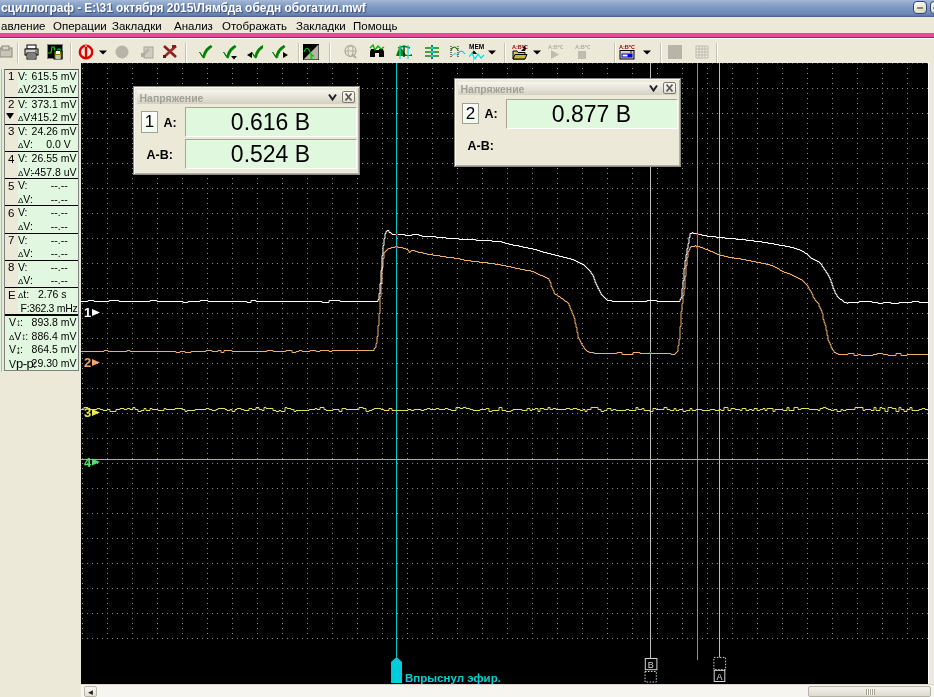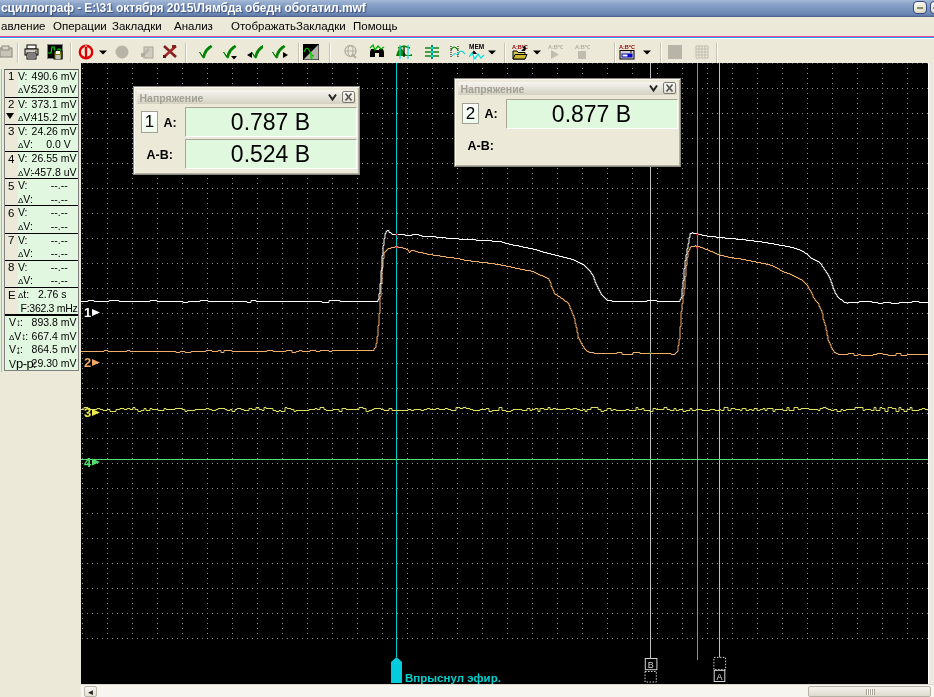--- a/index.html
+++ b/index.html
@@ -1,21 +1,21 @@
 <!DOCTYPE html>
 <html><head><meta charset="utf-8"><style>
 *{margin:0;padding:0;box-sizing:border-box}
 html,body{width:934px;height:697px;overflow:hidden;font-family:"Liberation Sans",sans-serif}
-#root{position:relative;width:934px;height:697px;background:#0ea5e9}
+#root{position:relative;width:934px;height:697px;background:#0369a1}
 #title{position:absolute;left:0;top:0;width:934px;height:17px;
 background:linear-gradient(180deg,#a6b9d7 0%,#8aa3c8 25%,#7793bd 55%,#6d89b6 80%,#5d77a4 93%,#47597e 100%);}
 #title .tt{position:absolute;left:1px;top:1px;font-size:12px;font-weight:bold;color:#fff;white-space:nowrap;letter-spacing:-0.05px;text-shadow:1px 1px 1px #3d4e77}
 .wbtn{position:absolute;top:0.5px;width:13.5px;height:13.5px;background:linear-gradient(160deg,#fdfdfa,#e8e5d5 60%,#d8d4be);border:1.5px solid #33477a;border-radius:4px}
 .wbtn .g{position:absolute;left:2.5px;top:5px;width:6px;height:2.5px;background:#8a8a66}
-#menu{position:absolute;left:0;top:17px;width:934px;height:20px;background:#ece9d8;border-bottom:1px solid #ec4899}
+#menu{position:absolute;left:0;top:17px;width:934px;height:20px;background:#ece9d8;border-bottom:4px solid #ec4899}
 #menu span{position:absolute;top:3px;font-size:11.5px;color:#000}
 #toolbar{position:absolute;left:0;top:38px;width:934px;height:25px;background:#ece9d8;border-top:1px solid #fff}
 .ti{position:absolute;top:5px}
 .tsep{position:absolute;top:4px;width:2px;height:20px;border-left:1px solid #c6c3b6;border-right:1px solid #fdfcf8}
 #lpanel{position:absolute;left:0;top:63px;width:81px;height:634px;background:#ece9d8}
 #boxes{position:absolute;left:4px;top:5.5px;width:75px;border:1px solid #808080;border-top:1.5px solid #555}
 .pbox{position:relative;background:#e2f7e0;border-top:1.5px solid #000;overflow:hidden}
 .pbox:first-child{border-top:none}
 .pnum{position:absolute;left:0;top:0;width:13px;height:100%;background:#ece9d8;font-size:11.5px;color:#000;padding-left:3px;padding-top:0.5px}
 .plines{position:absolute;left:13px;top:0;right:0}
@@ -52,21 +52,21 @@
       </div>
 <div class="wbtn" style="left:929.5px">
         <div class="g" style="width:4px"></div>
       </div>
 </div>
 <div id="menu">
 <span style="left:1px">авление</span>
       <span style="left:53px">Операции</span>
 <span style="left:112px">Закладки</span>
       <span style="left:174px">Анализ</span>
-<span style="left:231px">Отображать</span>
+<span style="left:222px">Отображать</span>
       <span style="left:296px">Закладки</span>
 <span style="left:353px">Помощь</span>
     </div>
 <div id="toolbar">
       <div class="tsep" style="left:17px"></div>
       <div class="tsep" style="left:70px"></div>
       <div class="tsep" style="left:185px"></div>
       <div class="tsep" style="left:298px"></div>
       <div class="tsep" style="left:329px"></div>
       <div class="tsep" style="left:473px"></div>
@@ -226,22 +226,22 @@
         <line x1="14" y1="2" x2="14" y2="14" stroke="#c0bcb0"></line>
         <line x1="2" y1="14" x2="14" y2="14" stroke="#c0bcb0"></line>
       </svg>
     </div>
 <div id="lpanel">
       <div style="position:absolute;left:0;top:5.5px;width:2px;height:303px;background:#dff3dc;border-right:1px solid #b8b5a8"></div>
       <div id="boxes">
         <div class="pbox" style="height:27.2px">
           <div class="pnum">1</div>
           <div class="plines">
-            <div class="pl"><span>V:</span><span class="pv">490.6 mV</span></div>
-            <div class="pl"><span><span class="dlt">Δ</span>V:</span><span class="pv">523.9 mV</span></div>
+            <div class="pl"><span>V:</span><span class="pv">615.5 mV</span></div>
+            <div class="pl"><span><span class="dlt">Δ</span>V:</span><span class="pv">231.5 mV</span></div>
           </div>
         </div>
         <div class="pbox" style="height:27.2px">
           <div class="mk"></div>
           <div class="pnum">2</div>
           <div class="plines">
             <div class="pl"><span>V:</span><span class="pv">373.1 mV</span></div>
             <div class="pl"><span><span class="dlt">Δ</span>V:</span><span class="pv">415.2 mV</span></div>
           </div>
         </div>
@@ -290,21 +290,21 @@
         <div class="pbox" style="height:27.2px">
           <div class="pnum">E</div>
           <div class="plines">
             <div class="pl"><span class="dlt">Δ</span>t:&nbsp;&nbsp;&nbsp;2.76 s</div>
             <div class="pl" style="letter-spacing:-0.3px">&nbsp;F:362.3 mHz</div>
           </div>
         </div>
         <div class="pbox" style="height:55.8px;border-top:2.5px solid #000">
           <div class="plines" style="left:4px">
             <div class="pl"><span>V<span class="ud">↕</span>:</span><span class="pv">893.8 mV</span></div>
-            <div class="pl"><span><span class="dlt">Δ</span>V<span class="ud">↕</span>:</span><span class="pv">667.4 mV</span></div>
+            <div class="pl"><span><span class="dlt">Δ</span>V<span class="ud">↕</span>:</span><span class="pv">886.4 mV</span></div>
             <div class="pl"><span>V<span class="ud">↨</span>:</span><span class="pv">864.5 mV</span></div>
             <div class="pl"><span>V<span class="pp">p-p</span>:</span><span class="pv">29.30 mV</span></div>
           </div>
         </div>
       </div>
     </div>
 <svg id="scope" width="847" height="621" viewBox="0 0 847 621">
 <rect width="847" height="621" fill="#000"></rect>
 <defs>
         <pattern id="gd" width="25" height="25" patternUnits="userSpaceOnUse">
@@ -364,21 +364,21 @@
 <span class="fwb fwv"><svg width="13" height="12" viewBox="0 0 13 12">
             <polyline points="3,3.5 6.5,8.5 10,3.5" fill="none" stroke="#222" stroke-width="2"></polyline>
           </svg></span>
         <span class="fwb fwx"><svg width="11" height="10" viewBox="0 0 11 10">
             <path d="M2.5,1.5 L8.5,8.5 M8.5,1.5 L2.5,8.5" stroke="#555" stroke-width="1.7"></path>
           </svg></span>
       </div>
 <div class="fwc">
 <div class="fnum">1</div>
 <div class="flab" style="left:27px;top:12px">A:</div>
-<div class="fcell" style="top:3.5px">0.787 В</div>
+<div class="fcell" style="top:3.5px">0.616 В</div>
 <div class="flab" style="left:10px;top:44px">A-B:</div>
 <div class="fcell" style="top:35.5px">0.524 В</div>
 </div>
     </div>
 <div class="fw" style="left:453.5px;top:77.5px">
 <div class="fwt">
         <span class="fwtt">Напряжение</span>
 <span class="fwb fwv"><svg width="13" height="12" viewBox="0 0 13 12">
             <polyline points="3,3.5 6.5,8.5 10,3.5" fill="none" stroke="#222" stroke-width="2"></polyline>
           </svg></span>

